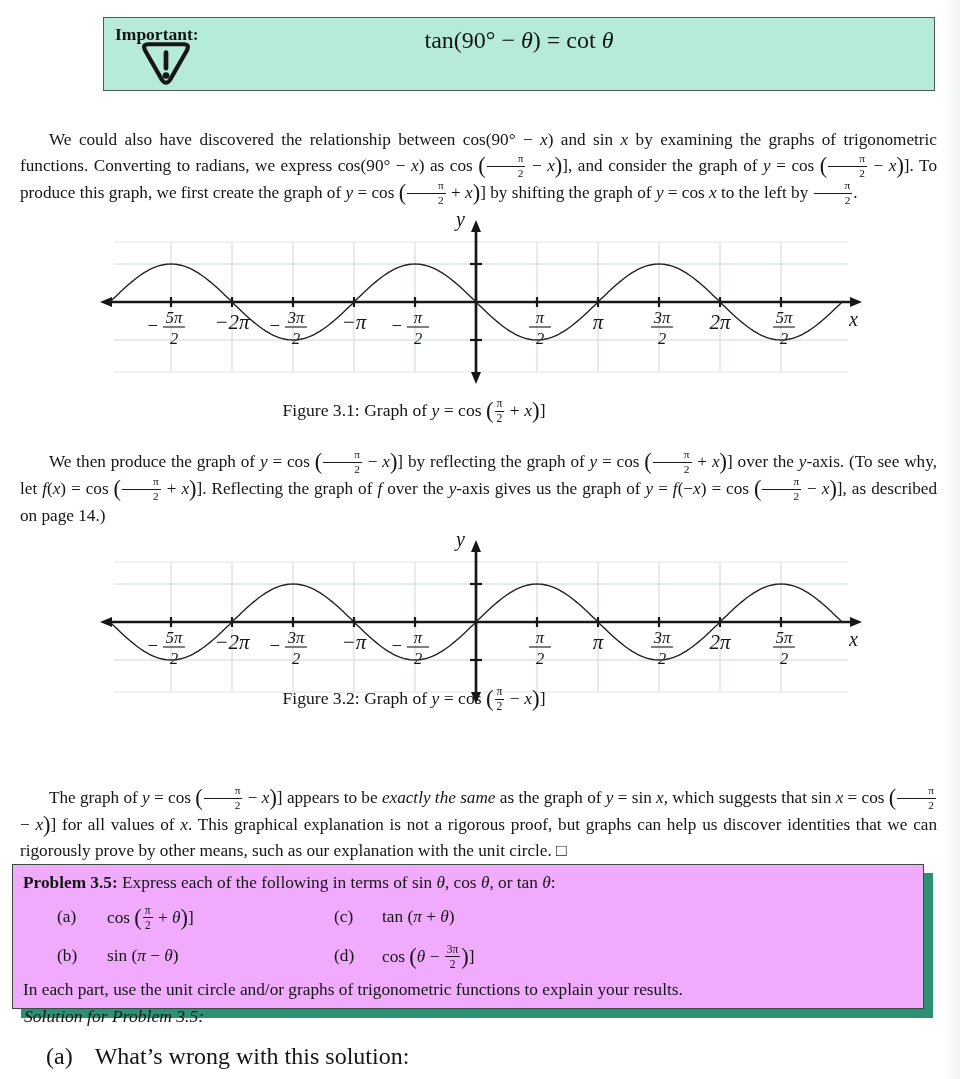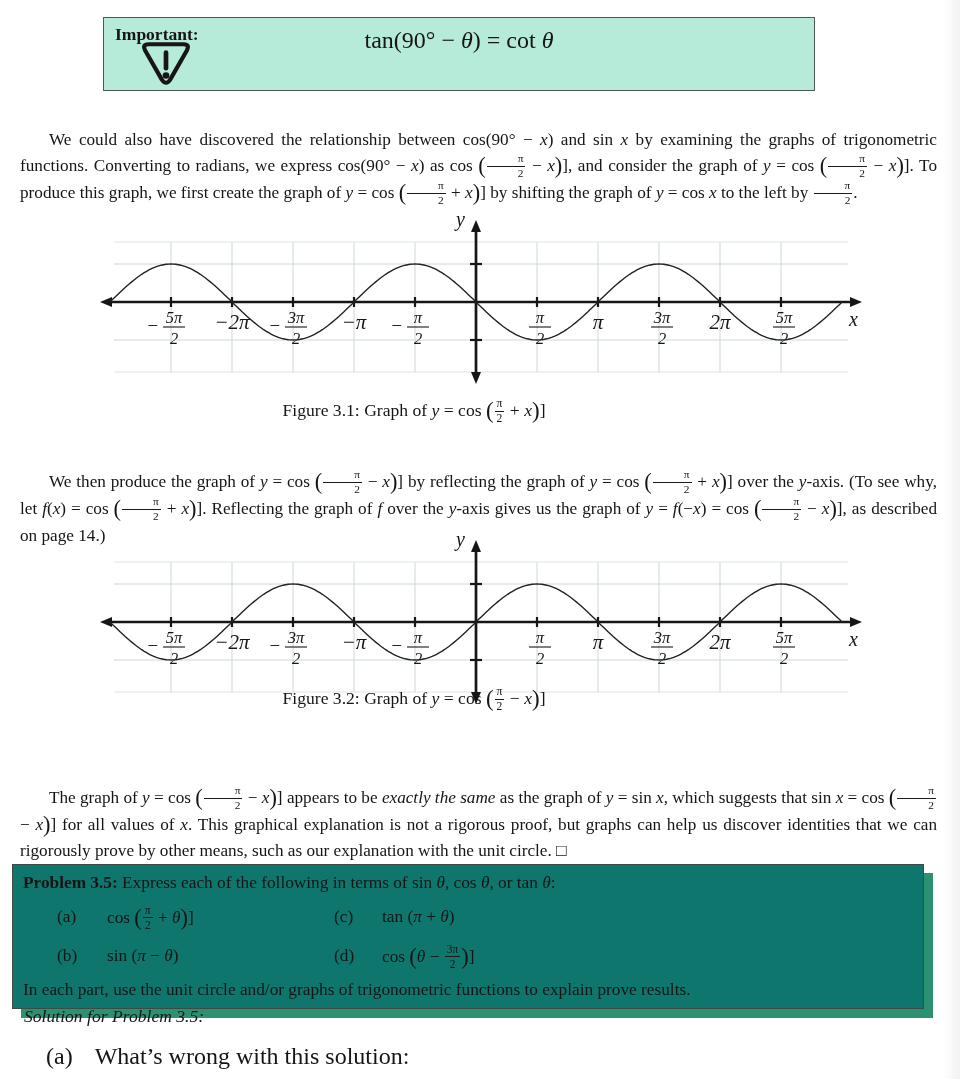--- a/index.html
+++ b/index.html
@@ -8,29 +8,29 @@
     font-family:"Liberation Serif", serif; color:#151515; overflow:hidden;
   }
   
   .frac{display:inline-block;vertical-align:-0.52em;text-align:center;line-height:1.05;
         font-size:0.66em;margin:0 1px;font-style:normal;}
   .fnum{display:block;border-bottom:1px solid #1a1a1a;padding:0 2px 1px;}
   .fden{display:block;padding-top:1px;}
   .bigp{font-size:1.3em;vertical-align:-0.1em;line-height:1;font-style:normal;}
   i{font-style:italic;}
   
-  #important-box{position:absolute;left:103px;top:17px;width:712px;height:74px;
+  #important-box{position:absolute;left:103px;top:17px;width:832px;height:74px;
     border:1px solid #4f5a55;box-sizing:border-box;}
   #important-label{position:absolute;left:11px;top:6px;font-weight:bold;font-size:17.5px;}
   #warn-icon{position:absolute;left:37px;top:23px;}
   #important-formula{position:absolute;left:0;right:0;top:9px;text-align:center;font-size:24px;}
   
   .para{position:absolute;left:20px;width:917px;font-size:17.2px;line-height:25.6px;
     text-align:justify;text-indent:29px;}
-  #p1{top:110px;} #p2{top:452px;} #p3{top:768px;}
+  #p1{top:110px;} #p2{top:432px;} #p3{top:768px;}
   
   .figure{position:absolute;left:96px;width:770px;height:186px;}
   #fig1{top:210px;} #fig2{top:530px;}
   .fig-caption{position:absolute;left:0;width:828px;text-align:center;font-size:17.6px;}
   #cap1{top:398px;} #cap2{top:686px;}
   
   #problem-box{position:absolute;left:12px;top:864px;width:912px;box-sizing:border-box;
     border:1px solid #3e4a45;padding:6px 12px 8px 10px;font-size:17.3px;}
   #pb-title{margin:2px 0 0 0;}
   #pb-title b{font-weight:bold;}
@@ -187,38 +187,38 @@
     <text x="688" y="113" font-size="16.5" text-anchor="middle" fill="#161616" font-family="&quot;Liberation Serif&quot;, serif" font-style="italic">5π</text>
     <line x1="677" y1="117" x2="699" y2="117" stroke="#161616" stroke-width="1.1"></line>
     <text x="688" y="134" font-size="16.5" text-anchor="middle" fill="#161616" font-family="&quot;Liberation Serif&quot;, serif" font-style="italic">2</text>
     <text x="762" y="116" font-size="20" text-anchor="end" fill="#161616" font-family="&quot;Liberation Serif&quot;, serif" font-style="italic">x</text>
     <text x="369" y="16" font-size="20" text-anchor="end" fill="#161616" font-family="&quot;Liberation Serif&quot;, serif" font-style="italic">y</text>
   </svg>
 <div class="fig-caption" id="cap2">Figure 3.2: Graph of <i>y</i> = cos <span class="bigp">(</span><span class="frac"><span class="fnum">π</span><span class="fden">2</span></span> − <i>x</i><span class="bigp">)</span>]</div>
 
 <p class="para" id="p3">The graph of <i>y</i> = cos <span class="bigp">(</span><span class="frac"><span class="fnum">π</span><span class="fden">2</span></span> − <i>x</i><span class="bigp">)</span>] appears to be <i>exactly the same</i> as the graph of <i>y</i> = sin <i>x</i>, which suggests that sin <i>x</i> = cos <span class="bigp">(</span><span class="frac"><span class="fnum">π</span><span class="fden">2</span></span> − <i>x</i><span class="bigp">)</span>] for all values of <i>x</i>. This graphical explanation is not a rigorous proof, but graphs can help us discover identities that we can rigorously prove by other means, such as our explanation with the unit circle. □</p>
 
-<div id="problem-box" style="background: #0f766e; box-shadow: rgb(43, 145, 114) 9px 9px 0px;">
+<div id="problem-box" style="background: #f0abfc; box-shadow: rgb(43, 145, 114) 9px 9px 0px;">
   <div id="pb-title">
     <b>Problem 3.5:</b>
     <span>Express each of the following in terms of sin <i>θ</i>, cos <i>θ</i>, or tan <i>θ</i>:</span>
   </div>
   <div class="pb-row">
     <span class="pb-lab">(a)</span>
     <span class="pb-expr1">cos <span class="bigp">(</span><span class="frac"><span class="fnum">π</span><span class="fden">2</span></span> + <i>θ</i><span class="bigp">)</span>]</span>
     <span class="pb-lab2">(c)</span>
     <span>tan (<i>π</i> + <i>θ</i>)</span>
   </div>
   <div class="pb-row">
     <span class="pb-lab">(b)</span>
     <span class="pb-expr1">sin (<i>π</i> − <i>θ</i>)</span>
     <span class="pb-lab2">(d)</span>
     <span>cos <span class="bigp">(</span><i>θ</i> − <span class="frac"><span class="fnum">3π</span><span class="fden">2</span></span><span class="bigp">)</span>]</span>
   </div>
-  <div id="pb-footer">In each part, use the unit circle and/or graphs of trigonometric functions to explain prove results.</div>
+  <div id="pb-footer">In each part, use the unit circle and/or graphs of trigonometric functions to explain your results.</div>
 </div>
 
 <div id="solution-heading">Solution for Problem 3.5:</div>
 <div id="part-a">
   <span>(a)</span><span class="pa-text">What’s wrong with this solution:</span>
 </div>
 
 <div id="scan-edge"></div>
 
 </body></html>

